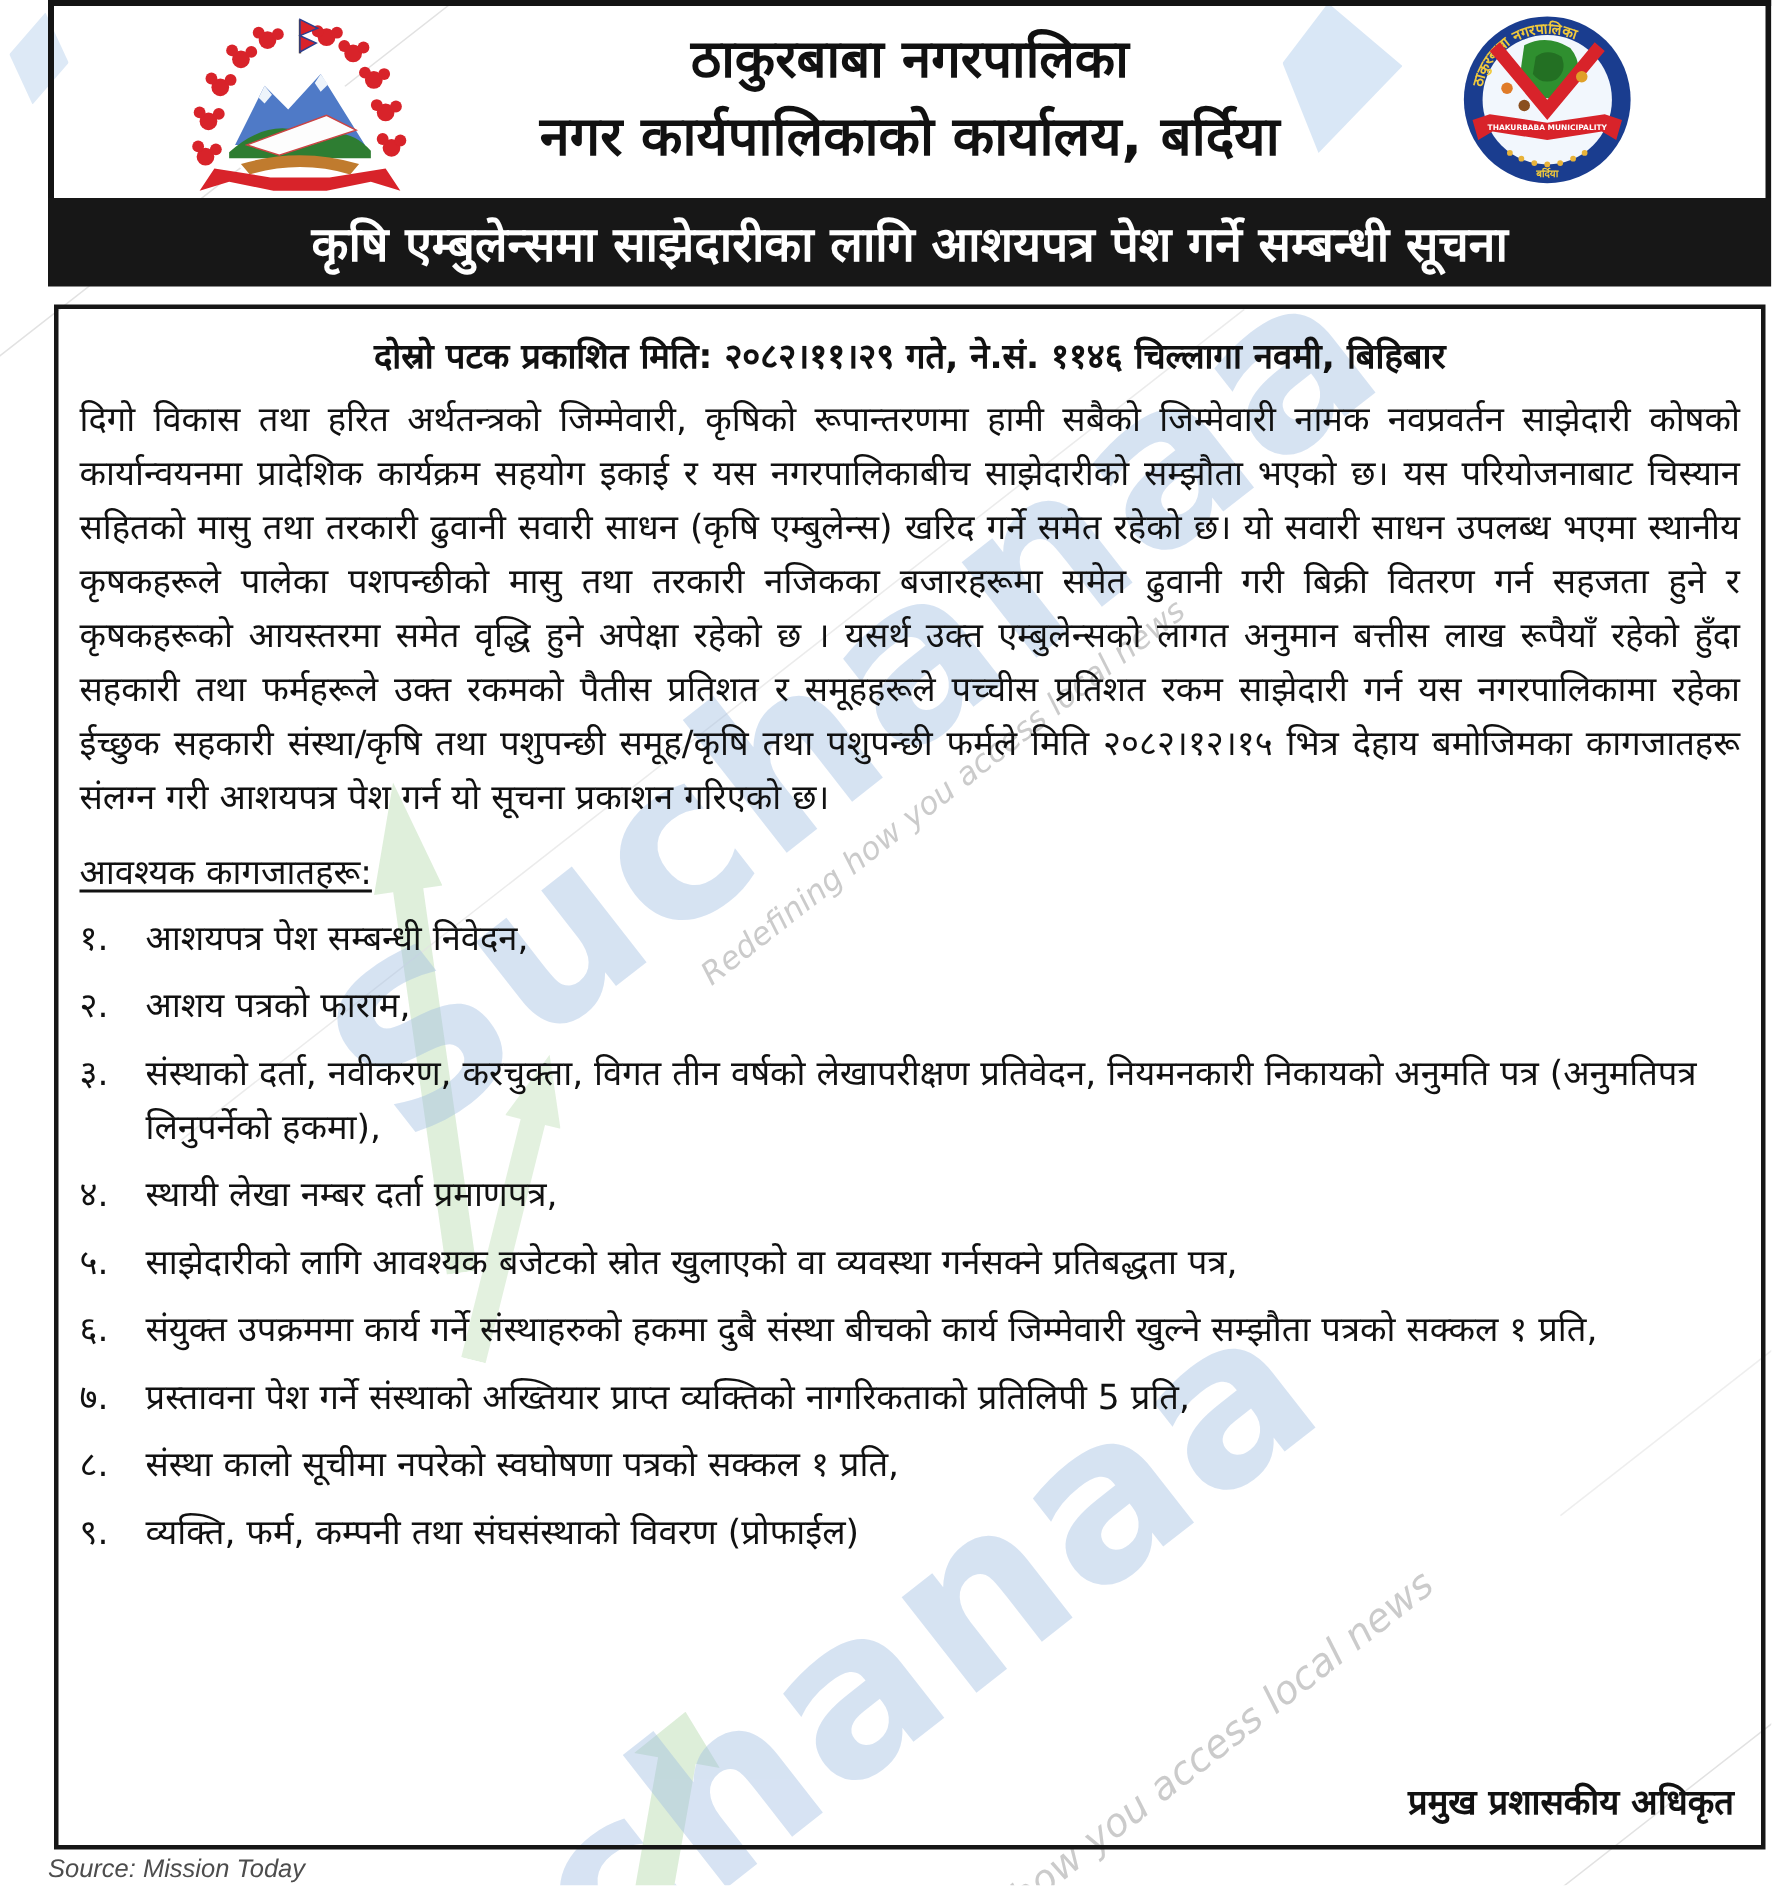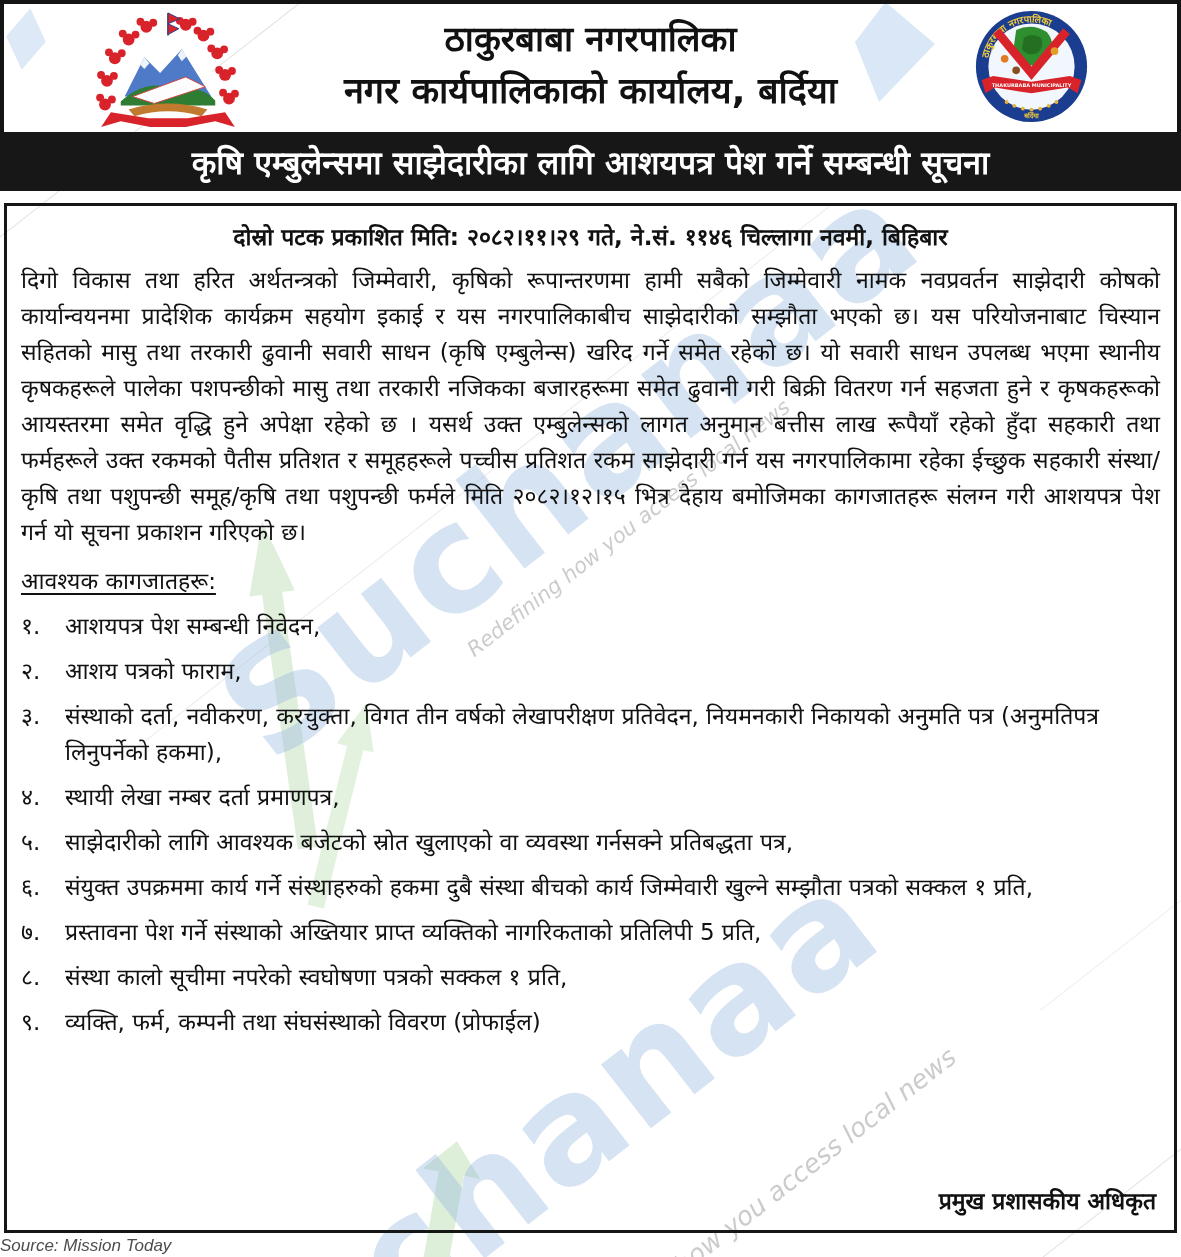--- a/index.html
+++ b/index.html
@@ -23,21 +23,21 @@
   }
   .wm-tag {
     position:absolute; font-size:21px; font-style:italic; color:#c6c6c6; opacity:.9;
     transform:rotate(-38deg); transform-origin:0 50%; white-space:nowrap;
   }
   .shape { position:absolute; }
   .diamond { background:#dde9f6; clip-path:polygon(50% 0,100% 50%,50% 100%,0 50%); }
   .kite { background:#d9e7f6; clip-path:polygon(38% 0,100% 42%,30% 100%,0 40%); }
   .arrow-up { background:#d7ebd2; clip-path:polygon(50% 0,100% 22%,72% 22%,72% 100%,28% 100%,28% 22%,0 22%); }
   
-  .content { position:relative; z-index:1; }
+  .content { position:relative; z-index:1;padding-left:32px; }
   .header {
     position:relative; height:132px;
     border:4px solid #141414; border-bottom:none;
     text-align:center; background:transparent;
   }
   .logo-left { position:absolute; left:84px; top:6px; }
   .logo-right { position:absolute; right:88px; top:5px; }
   .title-top { font-size:35px; font-weight:bold; padding-top:10px; letter-spacing:0; }
   .title-main { font-size:36px; font-weight:bold; margin-top:4px; letter-spacing:0; }
   .banner {

